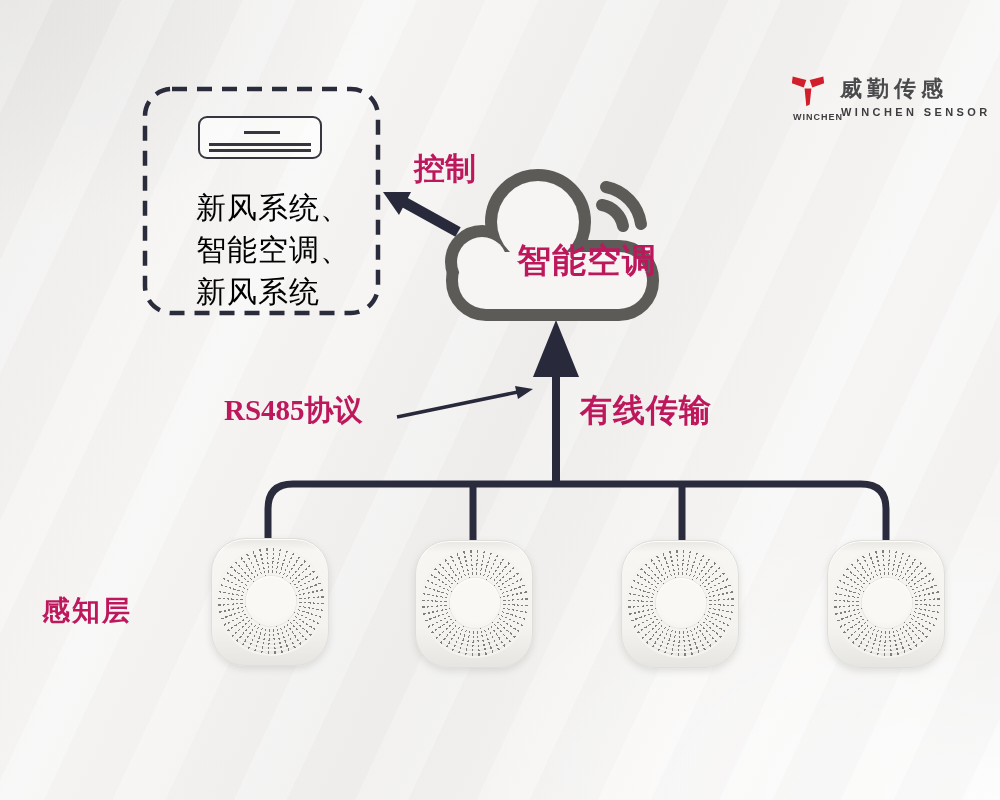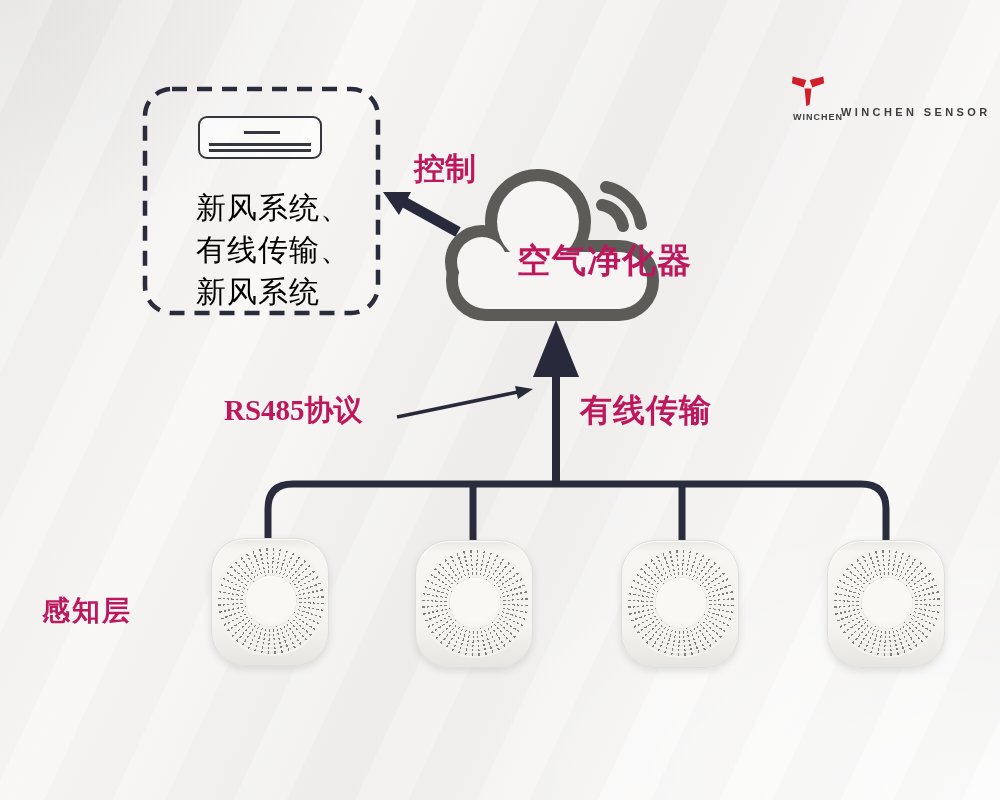--- a/index.html
+++ b/index.html
@@ -101,26 +101,26 @@
 </svg>
 
 <div class="ac-icon">
   <div class="short"></div>
   <div class="long1"></div>
   <div class="long2"></div>
 </div>
 
 <div class="appliance-text">
   <div>新风系统、</div>
-  <div>有线传输、</div>
+  <div>智能空调、</div>
   <div>新风系统</div>
 </div>
 
 <div class="abs red-label lbl-control">控制</div>
-<div class="abs red-label lbl-cloud">空气净化器</div>
+<div class="abs red-label lbl-cloud">智能空调</div>
 <div class="abs red-label lbl-protocol">RS485协议</div>
 <div class="abs red-label lbl-transmission">有线传输</div>
 <div class="abs red-label lbl-layer">感知层</div>
 
 <div class="sensor" style="left:211px;top:538px">
   <div class="grille"></div>
   <div class="button"></div>
 </div>
 <div class="sensor" style="left:415px;top:540px">
   <div class="grille"></div>
@@ -135,14 +135,15 @@
   <div class="button"></div>
 </div>
 
 <div class="brand">
   <svg class="logo-mark" viewBox="0 0 40 40">
     <polygon points="2,3 18,7 15,16 1,11" fill="#d01f2b"></polygon>
     <polygon points="22,7 38,3 39,11 25,16" fill="#d01f2b"></polygon>
     <polygon points="16,17 24,17 22,36 18,38" fill="#d01f2b"></polygon>
   </svg>
   <div class="logo-caption">WINCHEN</div>
+  <div class="brand-cn">威勤传感</div>
   <div class="brand-en">WINCHEN SENSOR</div>
 </div>
 
 </body></html>

